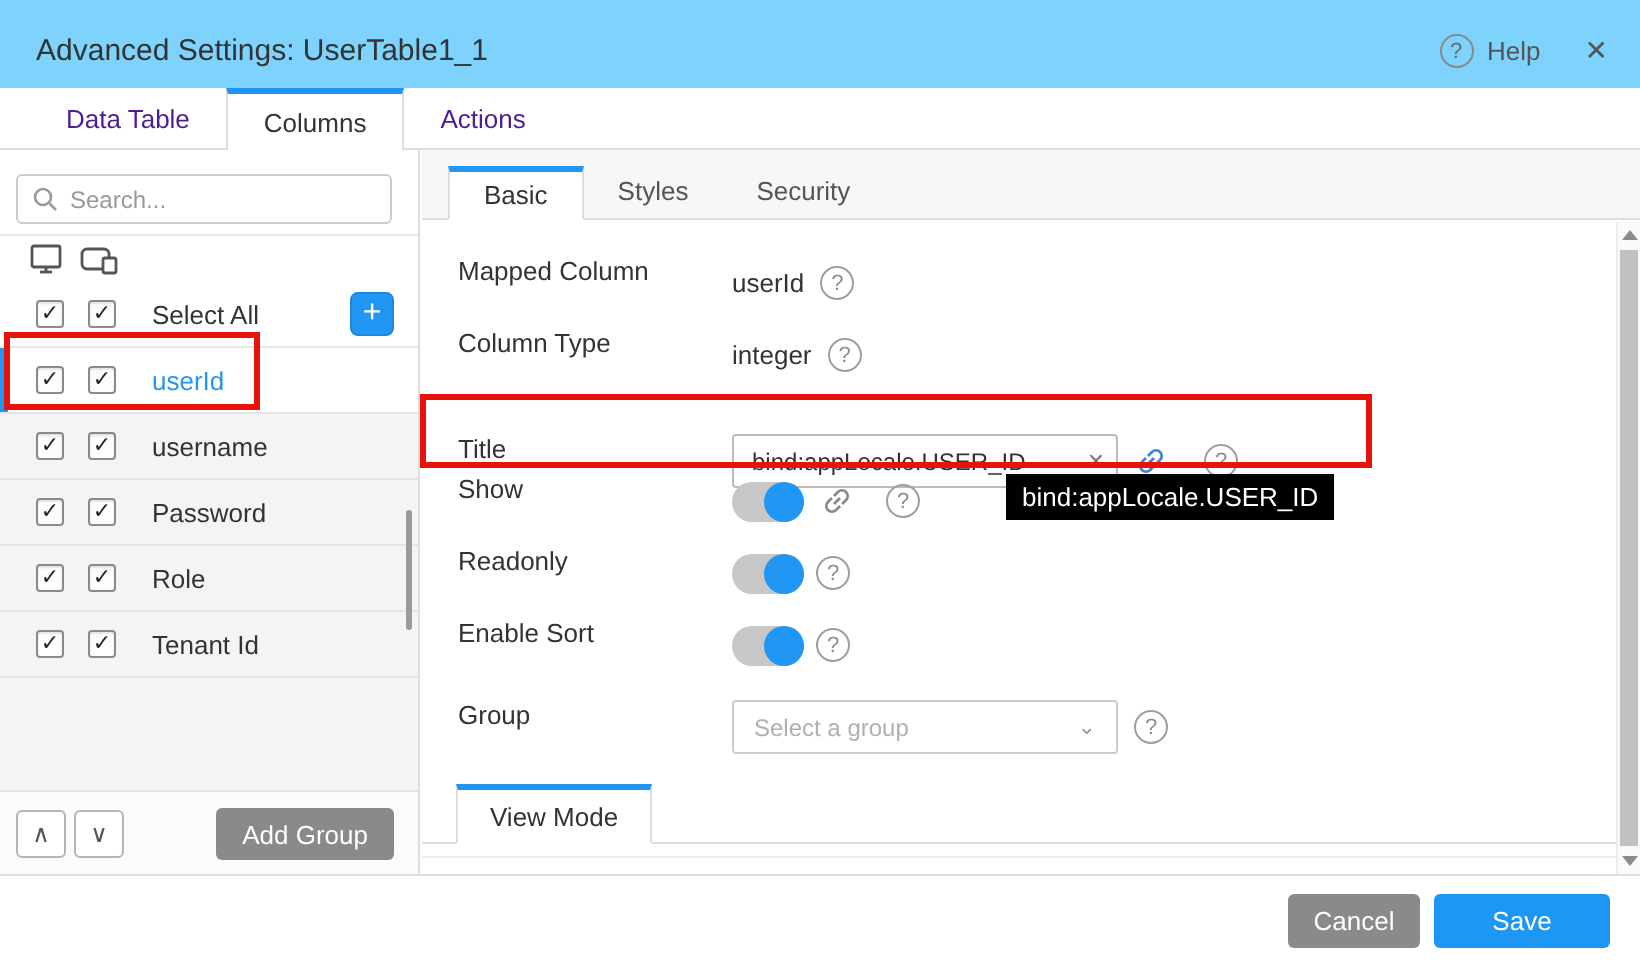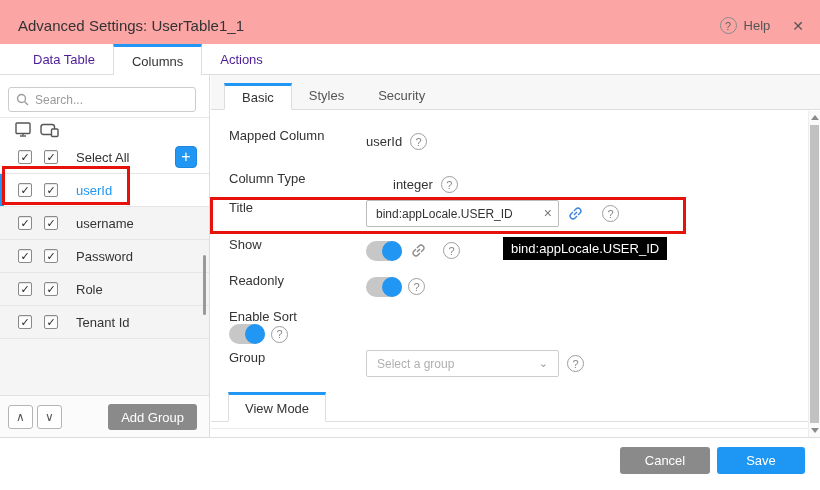--- a/index.html
+++ b/index.html
@@ -1,20 +1,20 @@
 <!DOCTYPE html>
 <html><head>
 <meta charset="utf-8">
 <style>
   * { box-sizing: border-box; margin: 0; padding: 0; }
   body { background:#fff; font-family:"Liberation Sans","DejaVu Sans",sans-serif; }
   .screen { position:relative; width:820px; height:490px; background:#fff; overflow:hidden; color:#333; }
 
   
-  .header { position:absolute; top:0; left:0; right:0; height:52px; background:#fca5a5; border-bottom:1px solid #e2e2e2; display:flex; align-items:center; }
+  .header { position:absolute; top:0; left:0; right:0; height:52px; background:#7dd3fc; border-bottom:1px solid #e2e2e2; display:flex; align-items:center; }
   .header-title { margin-left:18px; font-size:15px; color:#333; }
   .header-right { margin-left:auto; margin-right:16px; display:flex; align-items:center; }
   .help-circle { width:17px; height:17px; border:1px solid #8a8a8a; border-radius:50%; font-size:11px; color:#666; display:flex; align-items:center; justify-content:center; }
   .help-text { font-size:13px; color:#555; margin:0 22px 0 7px; }
   .close-x { font-size:14px; color:#555; cursor:pointer; }
 
   
   .tabbar { position:absolute; top:44px; left:0; right:0; height:31px; background:#fff; border-bottom:1px solid #ddd; display:flex; padding-left:15px; }
   .tab { padding:0 18px; display:flex; align-items:center; font-size:13px; color:#4c1d95; cursor:pointer; }
   .tab.active { position:relative; z-index:2; background:#fff; color:#333; border-left:1px solid #ddd; border-right:1px solid #ddd; border-top:3px solid #2196f3; margin-bottom:-1px; }
@@ -70,21 +70,21 @@
   
   .vscroll { position:absolute; top:36px; right:0; width:12px; bottom:0; background:#fafafa; border-left:1px solid #ededed; }
   .vscroll .arr { position:absolute; left:2px; width:0; height:0; border-left:4px solid transparent; border-right:4px solid transparent; }
   .vscroll .arr.up { top:4px; border-bottom:5px solid #8a8a8a; }
   .vscroll .arr.down { bottom:4px; border-top:5px solid #8a8a8a; }
   .vthumb { position:absolute; left:1px; width:9px; top:14px; bottom:14px; background:#c1c1c1; }
 
   
   .footer { position:absolute; left:0; right:0; bottom:0; height:53px; background:#fff; border-top:1px solid #ddd; }
   .btn { position:absolute; top:9px; height:27px; border:none; border-radius:3px; color:#fff; font-size:13px; font-family:inherit; cursor:pointer; }
-  .btn-cancel { right:110px; width:90px; background:#8a8a8a; }
+  .btn-cancel { right:110px; width:66px; background:#8a8a8a; }
   .btn-save { right:15px; width:88px; background:#1d97f3; }
 
   
   .redbox { position:absolute; border:3px solid #e8120c; z-index:50; pointer-events:none; }
   .redbox1 { left:2px; top:166px; width:128px; height:39px; }
   .redbox2 { left:210px; top:197px; width:476px; height:37px; }
   .tooltip { position:absolute; left:503px; top:237px; z-index:60; background:#000; color:#fff; font-size:13px; padding:4px 8px; white-space:nowrap; }
 </style>
 </head>
 <body>
@@ -178,29 +178,29 @@
     </div>
 
     <div class="frow" style="top:53px;">
       <span class="flabel">Mapped Column</span>
       <span class="fctrl">
         <span class="fvalue">userId</span>
         <span class="q-icon">?</span>
       </span>
     </div>
 
-    <div class="frow" style="top:96px;gap:27px;">
+    <div class="frow" style="top:89px;">
       <span class="flabel">Column Type</span>
       <span class="fctrl">
         <span class="fvalue">integer</span>
         <span class="q-icon">?</span>
       </span>
     </div>
 
-    <div class="frow" style="top:125px;">
+    <div class="frow" style="top:142px;">
       <span class="flabel">Title</span>
       <span class="fctrl">
         <span class="title-input-wrap">
           <input class="title-input" type="text" value="bind:appLocale.USER_ID" style="">
           <span class="clear-x">×</span>
         </span>
         <span class="link-icon">
           <svg width="17" height="17" viewBox="0 0 24 24">
               <path transform="rotate(-45 12 12)" fill="#3c82d9" d="M3.9 12a3.1 3.1 0 0 1 3.1-3.1h4V7H7a5 5 0 0 0 0 10h4v-1.9H7A3.1 3.1 0 0 1 3.9 12zm5.1 1h6v-2H9v2zm8-6h-4v1.9h4a3.1 3.1 0 1 1 0 6.2h-4V17h4a5 5 0 0 0 0-10z"></path>
             </svg>
@@ -223,21 +223,21 @@
     </div>
 
     <div class="frow" style="top:198px;">
       <span class="flabel">Readonly</span>
       <span class="fctrl" style="gap:6px;">
         <span class="toggle"></span>
         <span class="q-icon">?</span>
       </span>
     </div>
 
-    <div class="frow" style="top:234px;flex-direction:column;">
+    <div class="frow" style="top:234px;">
       <span class="flabel">Enable Sort</span>
       <span class="fctrl" style="gap:6px;">
         <span class="toggle"></span>
         <span class="q-icon">?</span>
       </span>
     </div>
 
     <div class="frow" style="top:275px;">
       <span class="flabel">Group</span>
       <span class="fctrl">

